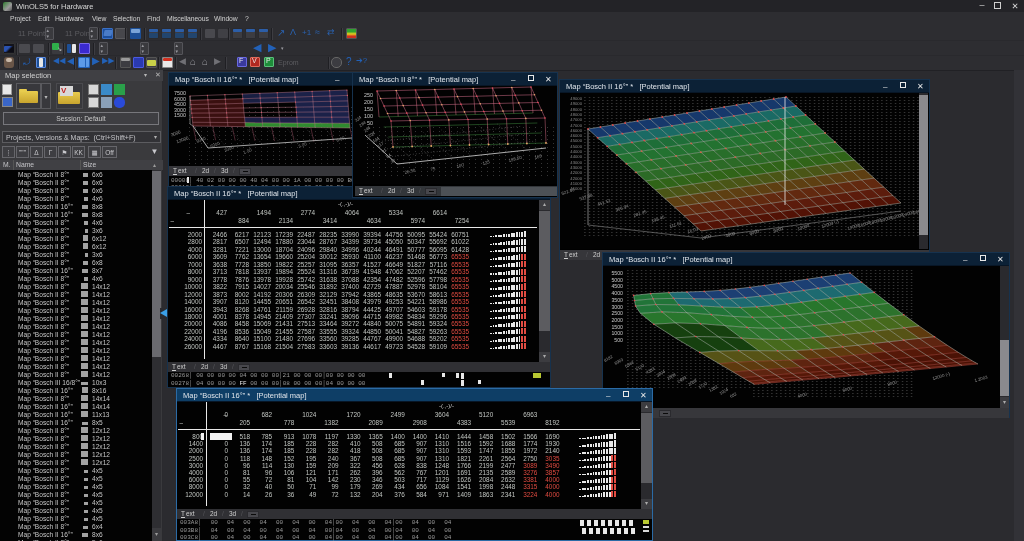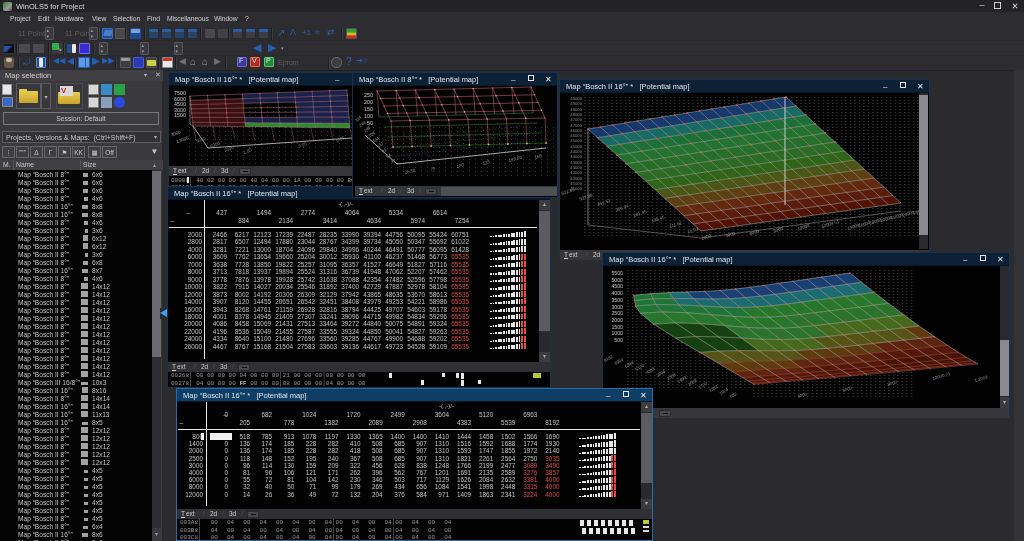--- a/index.html
+++ b/index.html
@@ -14,21 +14,21 @@
 .red{color:#e24c42;}
 .hdr{color:#c2c6c2;}
 .mi{position:absolute;top:0;height:14px;line-height:14px;color:#cfcfcf;font-size:6.8px;letter-spacing:-0.1px;}
 .ticon{position:absolute;border-radius:1px;}
 .sep{position:absolute;width:1px;background:#1f1f23;top:2px;bottom:2px;}
 .sep:after{content:"";position:absolute;left:1px;top:0;bottom:0;width:1px;background:#3d3d42;}
 </style></head><body>
 
 <div class="abs" style="left:0;top:0;width:1024px;height:12px;background:#232327;"></div>
 <div class="abs" style="left:3px;top:2px;width:9px;height:9px;background:linear-gradient(135deg,#2e7e2e,#9a9a9a 60%,#555);border-radius:2px;"></div>
-<div class="abs" style="left:16px;top:2px;font-size:7.5px;color:#d6d6d6;">WinOLS5 for Project</div>
+<div class="abs" style="left:16px;top:2px;font-size:7.5px;color:#d6d6d6;">WinOLS5 for Hardware</div>
 <div class="abs" style="left:976px;top:1px;width:12px;height:10px;color:#cfcfcf;font-size:9px;text-align:center;line-height:8px;">–</div>
 <div class="abs" style="left:994px;top:2px;width:7px;height:7px;border:1px solid #cfcfcf;"></div>
 <div class="abs" style="left:1010px;top:1px;width:10px;height:10px;color:#d6d6d6;font-size:8.5px;text-align:center;line-height:10px;">✕</div>
 <div class="abs" style="left:0;top:12px;width:1024px;height:14px;background:#2d2d31;">
 <div class="mi" style="left:10px;">Project</div>
 <div class="mi" style="left:38px;">Edit</div>
 <div class="mi" style="left:55px;">Hardware</div>
 <div class="mi" style="left:92px;">View</div>
 <div class="mi" style="left:113px;">Selection</div>
 <div class="mi" style="left:147px;">Find</div>

